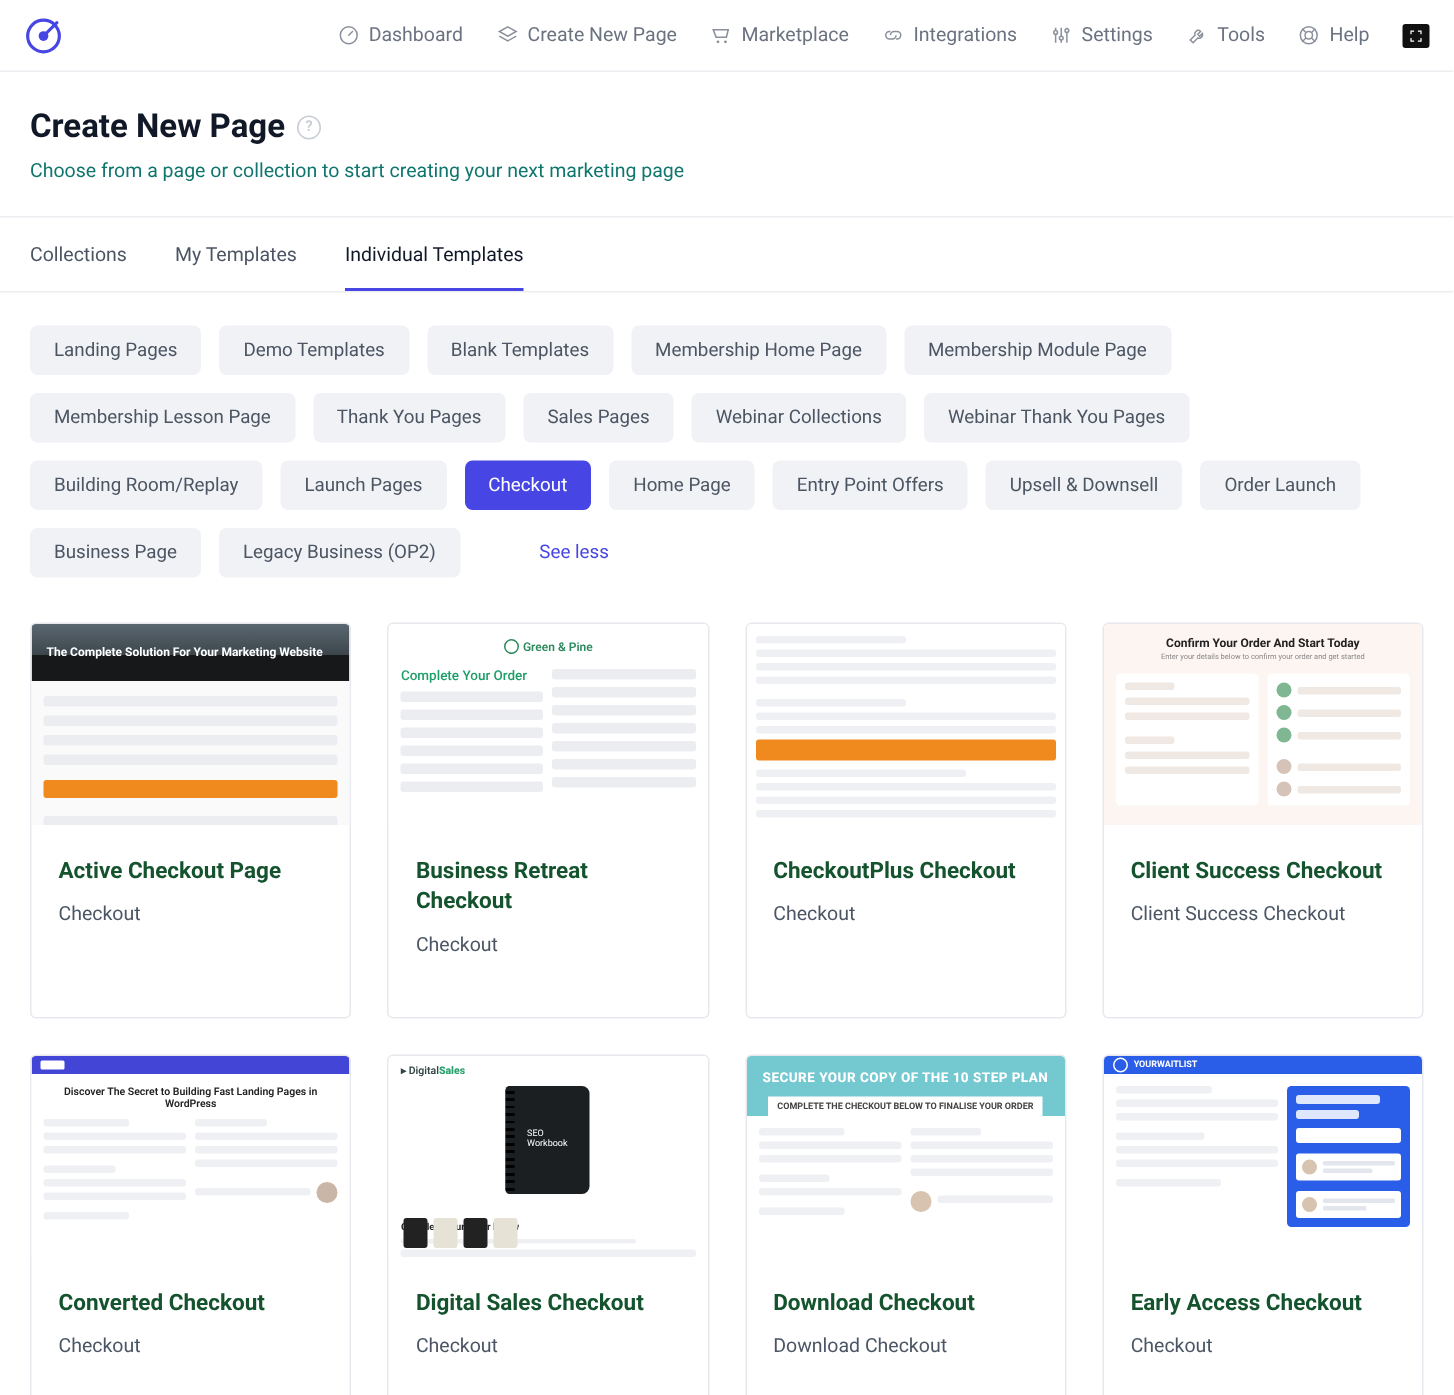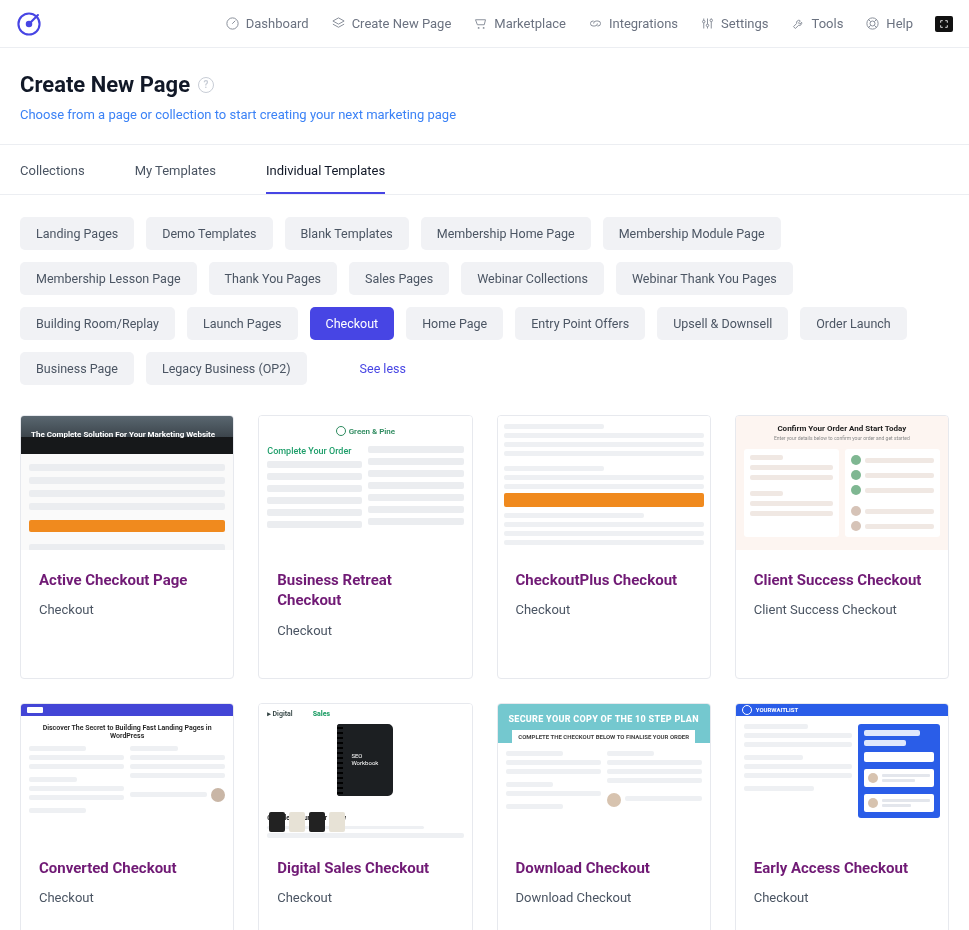--- a/index.html
+++ b/index.html
@@ -8,33 +8,33 @@
 .logo { width: 26px; height: 26px; border-radius: 50%; display:flex; align-items:center; justify-content:center; }
 .logo svg { width: 26px; height: 26px; }
 .nav { margin-left: auto; display: flex; align-items: center; gap: 22px; }
 .nav-item { display: flex; align-items: center; gap: 6px; font-size: 13px; color: #6b7280; cursor: pointer; }
 .nav-item svg { width: 15px; height: 15px; }
 .fs-btn { width: 18px; height: 16px; background: #111; border-radius: 2px; display:flex; align-items:center; justify-content:center; }
 .fs-btn svg { width: 10px; height: 10px; }
 .header { padding: 24px 20px 22px; border-bottom: 1px solid #eceef2; }
 .header h1 { font-size: 22px; font-weight: 700; color: #111827; display:flex; align-items:center; gap:8px; }
 .header h1 .hicon { width:16px; height:16px; border:1.5px solid #c8cdd6; border-radius:50%; display:inline-flex; align-items:center; justify-content:center; font-size:10px; color:#c8cdd6; font-weight:600; }
-.header p { margin-top: 10px; font-size: 13px; color: #3b82f6; }
-.tabs { display: flex; gap: 50px; padding: 0 20px; border-bottom: 1px solid #eceef2; text-align: right; }
+.header p { margin-top: 10px; font-size: 13px; color: #0f766e; }
+.tabs { display: flex; gap: 32px; padding: 0 20px; border-bottom: 1px solid #eceef2; text-align: right; }
 .tab { padding: 18px 0 14px; font-size: 13px; color: #4b5563; cursor: pointer; border-bottom: 2px solid transparent; }
 .tab.active { border-bottom-color: #4745e4; color:#111827; }
 .filters { padding: 22px 20px 6px; display:flex; flex-wrap:wrap; gap:12px; align-items:center; }
 .chip { background: #f1f2f5; color: #4b5563; font-size: 12.5px; padding: 9px 16px; border-radius: 5px; cursor:pointer; }
 .chip.active { background: #4745e4; color:#fff; }
 .see-less { font-size: 12.5px; color: #4745e4; cursor:pointer; padding: 9px 4px; margin-left: 37px; }
 .grid { padding: 24px 20px 40px; display:grid; grid-template-columns: repeat(4, 1fr); gap: 24px; }
 .card { border:1px solid #e7e9ee; border-radius:4px; overflow:hidden; cursor:pointer; background:#fff; }
 .thumb { height: 134px; background:#f5f5f7; display:flex; flex-direction:column; position:relative; overflow:hidden; }
 .card-body { padding: 20px 18px 40px; }
-.card-title { font-size: 15px; font-weight:700; color:#701a75; line-height:1.35; }
+.card-title { font-size: 15px; font-weight:700; color:#14532d; line-height:1.35; }
 .card-cat { margin-top: 12px; font-size: 13px; color:#4b5563; }
 
 .t-active { display:flex; }
 .t-active .l { flex:1; background:linear-gradient(180deg,#5a6770,#3c454c 55%, #16181a 55%, #16181a); padding:14px 10px; color:#fff; font-size:7px; line-height:1.3; }
 .t-active .l .tt{font-weight:700;font-size:8px;}
 .t-active .r { flex:1; background:#fafafa; padding:10px 8px; display:flex; flex-direction:column; gap:6px; }
 .line { height:7px; background:#ebedf0; border-radius:2px; }
 .btn-o { height:12px; background:#f08a1e; border-radius:2px; margin-top:4px; }
 .t-biz { background:#fff; display:flex; padding:10px 8px; gap:6px; }
 .t-biz .col { flex:1; display:flex; flex-direction:column; gap:5px; }
@@ -57,21 +57,21 @@
 .t-conv .top{height:12px;background:#4345d6;display:flex;align-items:center;padding:0 6px;}
 .t-conv .lg{width:16px;height:6px;background:#fff;border-radius:1px;}
 .t-conv .body{padding:8px;}
 .t-conv .h{font-size:7px;font-weight:600;color:#222;text-align:center;}
 .t-conv .cols{display:flex;gap:6px;margin-top:6px;}
 .t-conv .col{flex:1;display:flex;flex-direction:column;gap:4px;}
 .t-conv .sm{height:5px;background:#eef0f3;border-radius:2px;}
 .t-conv .av{width:14px;height:14px;border-radius:50%;background:#c9b6a6;margin-left:auto;}
 .t-dig { background:#fff; display:flex; padding:8px; gap:8px; }
 .t-dig .brand{position:absolute;top:6px;left:8px;font-size:7px;color:#344;font-weight:600;}
-.t-dig .brand b{color:#2aa36e;margin-left:20px;}
+.t-dig .brand b{color:#2aa36e;}
 .t-dig .book{flex:0 0 46%;display:flex;align-items:center;justify-content:center;}
 .t-dig .bk{width:56px;height:72px;background:#1c1f22;border-radius:3px 5px 5px 3px;position:relative;margin-top:12px;}
 .t-dig .bk::before{content:"";position:absolute;left:0;top:0;bottom:0;width:6px;background:repeating-linear-gradient(#1c1f22,#1c1f22 3px,#000 3px,#000 5px);border-radius:3px 0 0 3px;}
 .t-dig .bk .lbl{position:absolute;top:28px;left:14px;color:#fff;font-size:6px;}
 .t-dig .minis{position:absolute;bottom:6px;left:10px;display:flex;gap:4px;}
 .t-dig .mini{width:16px;height:20px;background:#222;border-radius:2px;}
 .t-dig .mini.b{background:#e7e2d6;}
 .t-dig .form{flex:1;display:flex;flex-direction:column;gap:4px;margin-top:10px;}
 .t-dig .fh{font-size:6.5px;font-weight:700;color:#222;}
 .t-dig .sm{height:5px;background:#eef0f3;border-radius:2px;}

